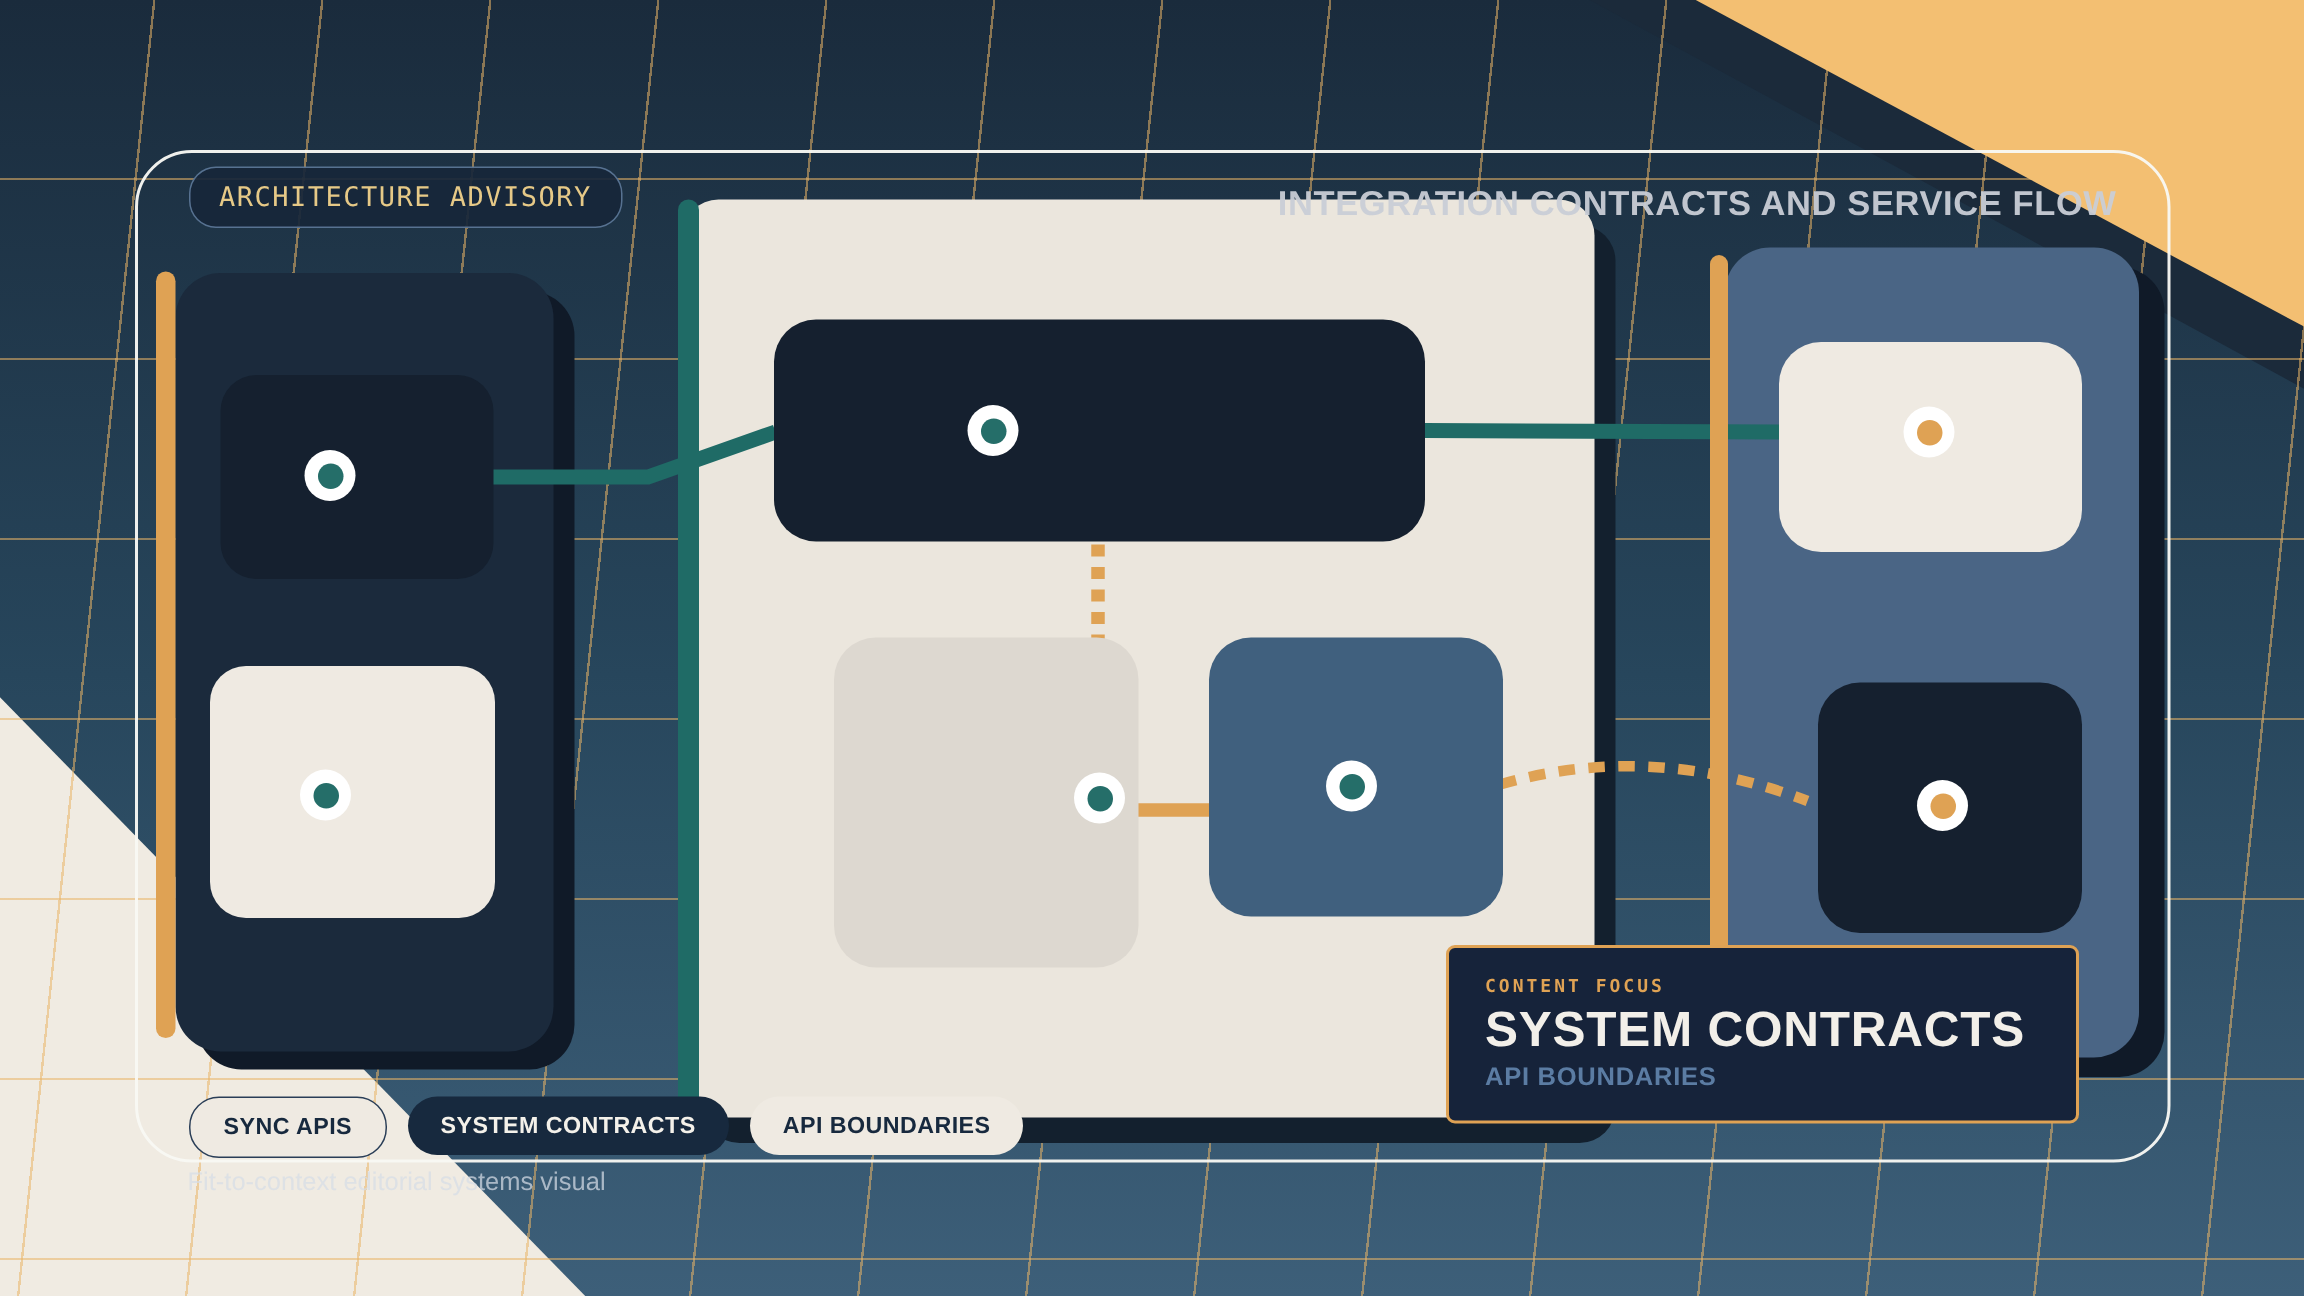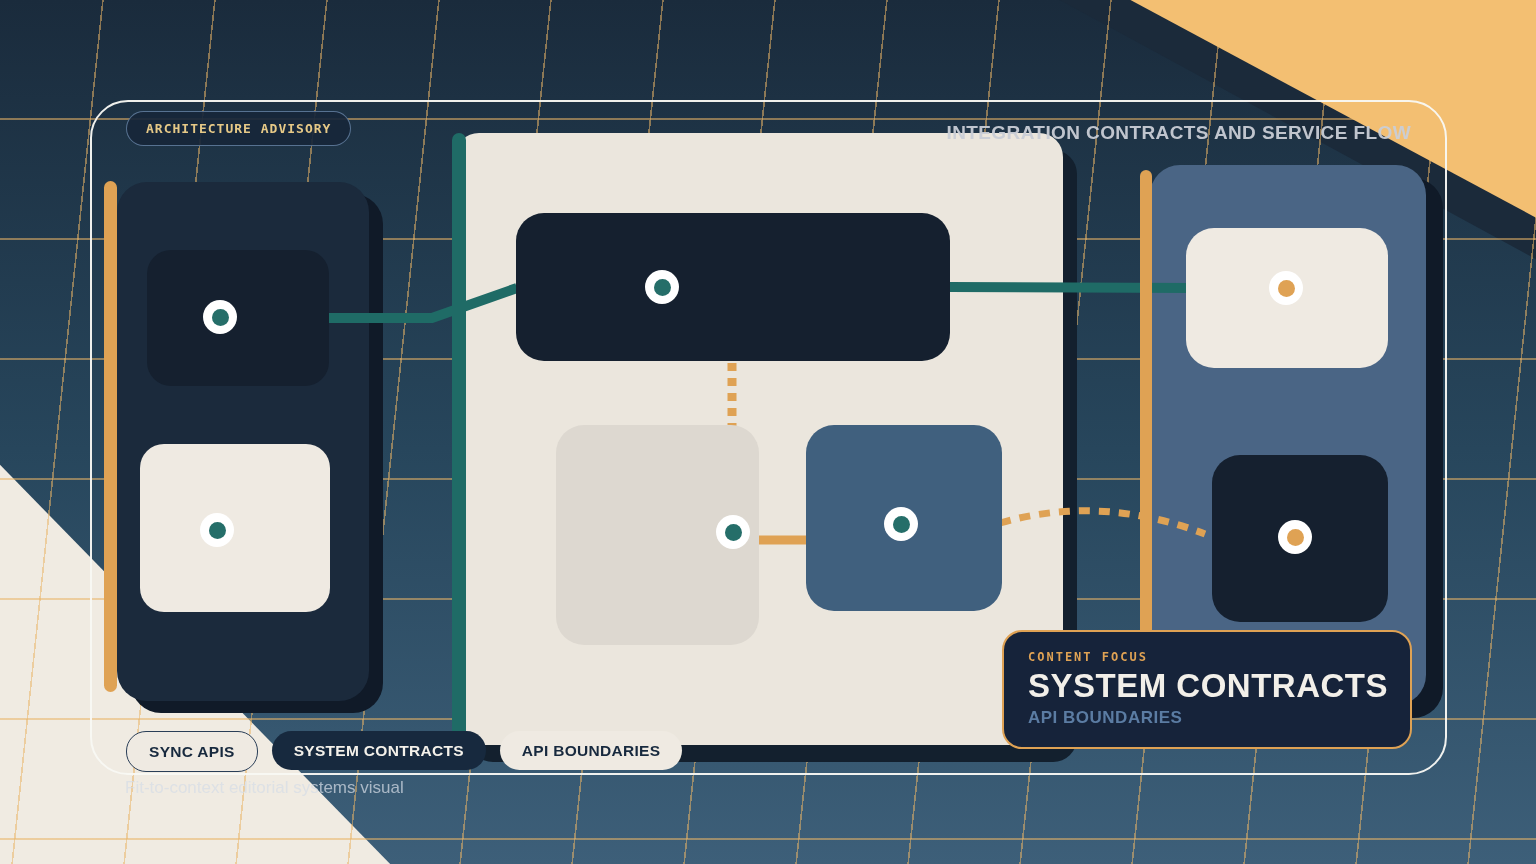--- a/index.html
+++ b/index.html
@@ -53,31 +53,31 @@
   .node-orange i{background:var(--accent,#dfa254);}
   .n-left-top{left:203px;top:300px;}
   .n-left-bottom{left:200px;top:513px;}
   .n-center-top{left:645px;top:270px;}
   .n-gray{left:716px;top:515px;}
   .n-blue{left:884px;top:507px;}
   .n-right-top{left:1269px;top:271px;}
   .n-right-bottom{left:1278px;top:520px;}
   
   .badge{position:absolute;left:126px;top:111px;z-index:10;background:rgba(23,38,58,.92);border:1px solid rgba(110,140,175,.75);
-         border-radius:18px;padding:9px 19px;font-family:"DejaVu Sans Mono",monospace;font-weight:bold;font-size:13px;
+         border-radius:18px;padding:9px 19px;font-family:"DejaVu Sans Mono",monospace;font-weight:normal;font-size:18px;
          letter-spacing:1px;color:var(--gold-text,#e6c987);}
-  .main-title{position:absolute;top:122px;right:125px;z-index:10;font-size:19px;font-weight:bold;letter-spacing:.4px;color:rgba(201,206,214,.95);}
+  .main-title{position:absolute;top:122px;right:125px;z-index:10;font-size:23px;font-weight:bold;letter-spacing:.4px;color:rgba(201,206,214,.95);}
   .tags{position:absolute;left:126px;top:731px;z-index:10;display:flex;gap:14px;text-align:center;}
   .pill{height:39px;display:flex;align-items:center;border-radius:20px;padding:0 22px;font-size:15.5px;font-weight:bold;letter-spacing:.3px;white-space:nowrap;}
   .pill-outline{background:var(--cream-card,#f1ece3);color:var(--pill-navy,#17293e);border:1.5px solid #2a3e57;}
   .pill-solid{background:var(--pill-navy,#17293e);color:#f4f1ea;}
   .pill-plain{background:var(--cream-card,#f1ece3);color:var(--pill-navy,#17293e);}
   .caption{position:absolute;left:125px;top:778px;z-index:10;font-size:17px;color:rgba(214,221,230,.72);}
-  .focus-card{position:absolute;left:1002px;top:630px;width:382px;height:93px;z-index:10;background:var(--focus-bg,#16233a);
-              border:2px solid var(--accent,#dfa254);border-radius:20px;padding:18px 0 4px 24px;}
+  .focus-card{position:absolute;left:964px;top:630px;width:382px;height:93px;z-index:10;background:var(--focus-bg,#16233a);
+              border:2px solid var(--accent,#dfa254);border-radius:6px;padding:18px 12px 4px 24px;}
   .focus-kicker{font-family:"DejaVu Sans Mono",monospace;font-weight:bold;font-size:12px;letter-spacing:2px;color:var(--accent,#dfa254);}
   .focus-title{font-size:33px;font-weight:bold;letter-spacing:.5px;color:#f2efe9;margin-top:5px;line-height:1;}
   .focus-subtitle{font-size:17px;font-weight:bold;letter-spacing:.5px;color:var(--subtitle-steel,#5b7ca3);margin-top:6px;}
 </style>
 </head>
 <body>
 
 <div class="stage">
 
   <div class="tri tri-navy"></div>

